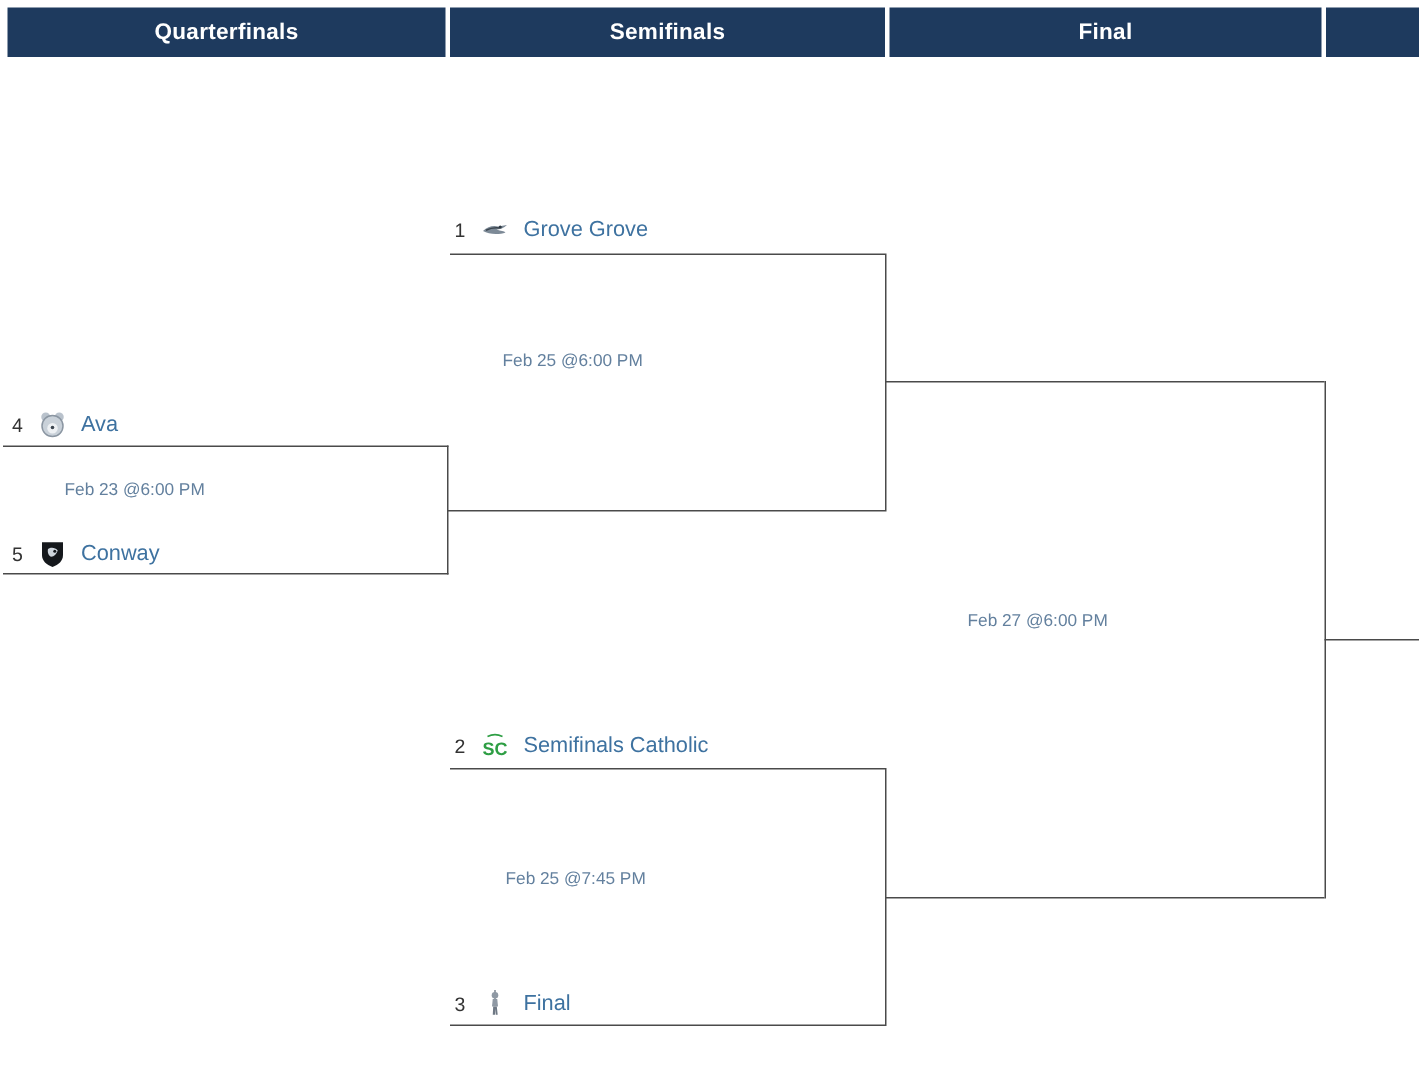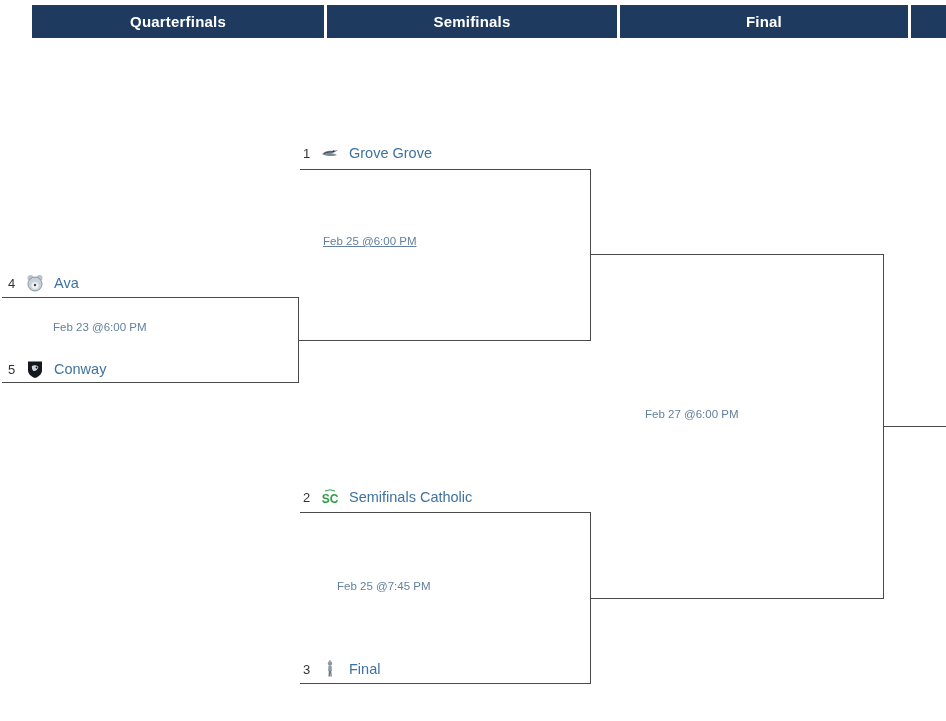--- a/index.html
+++ b/index.html
@@ -5,21 +5,20 @@
   html,body{margin:0;padding:0;background:#fff;}
   .stage{
     position:relative;width:946px;height:721px;background:#fff;overflow:hidden;
     font-family:"Liberation Sans",sans-serif;
   }
   
   .round-cell{
     position:absolute;top:5px;height:33px;background:#1e3a5e;color:#fff;
     font-size:15px;font-weight:bold;text-align:center;line-height:33px;
     letter-spacing:.2px;
-    margin-left:27px;
   }
   .round-cell.c1{left:5px;width:292px;}
   .round-cell.c2{left:300px;width:290px;}
   .round-cell.c3{left:593px;width:288px;}
   .round-cell.c4{left:884px;width:62px;}
   
   .line{position:absolute;background:#4a4a4a;}
   .h{height:1px;} .v{width:1px;}
   .qf-top   {left:2px;  top:297px;width:297px;}
   .qf-bot   {left:2px;  top:382px;width:297px;}
@@ -42,22 +41,22 @@
   .team .seed{font-size:13px;color:#333333;min-width:8px;}
   .team .name{font-size:14.5px;color:#3e72a0;}
   .team .logo{width:20px;height:20px;display:inline-flex;align-items:center;justify-content:flex-end;}
   .t-fairgrove {left:303px;top:142px;}
   .t-ava       {left:8px;  top:272px;}
   .t-conway    {left:8px;  top:358px;}
   .t-springcath{left:303px;top:486px;}
   .t-sparta    {left:303px;top:658px;}
   
   .gtime{position:absolute;font-size:11.5px;color:#63809e;white-space:nowrap;}
-  .gt-qf  {left:53px; top:321px;}
-  .gt-sf1 {left:323px;top:235px;text-decoration:underline;}
+  .gt-qf  {left:43px; top:321px;}
+  .gt-sf1 {left:335px;top:235px;}
   .gt-sf2 {left:337px;top:580px;}
   .gt-fin {left:628px;top:408px;margin-left:17px;}
 </style>
 </head>
 <body>
 
 <div class="stage">
 
   <div class="round-cell c1">Quarterfinals</div>
   <div class="round-cell c2">Semifinals</div>

